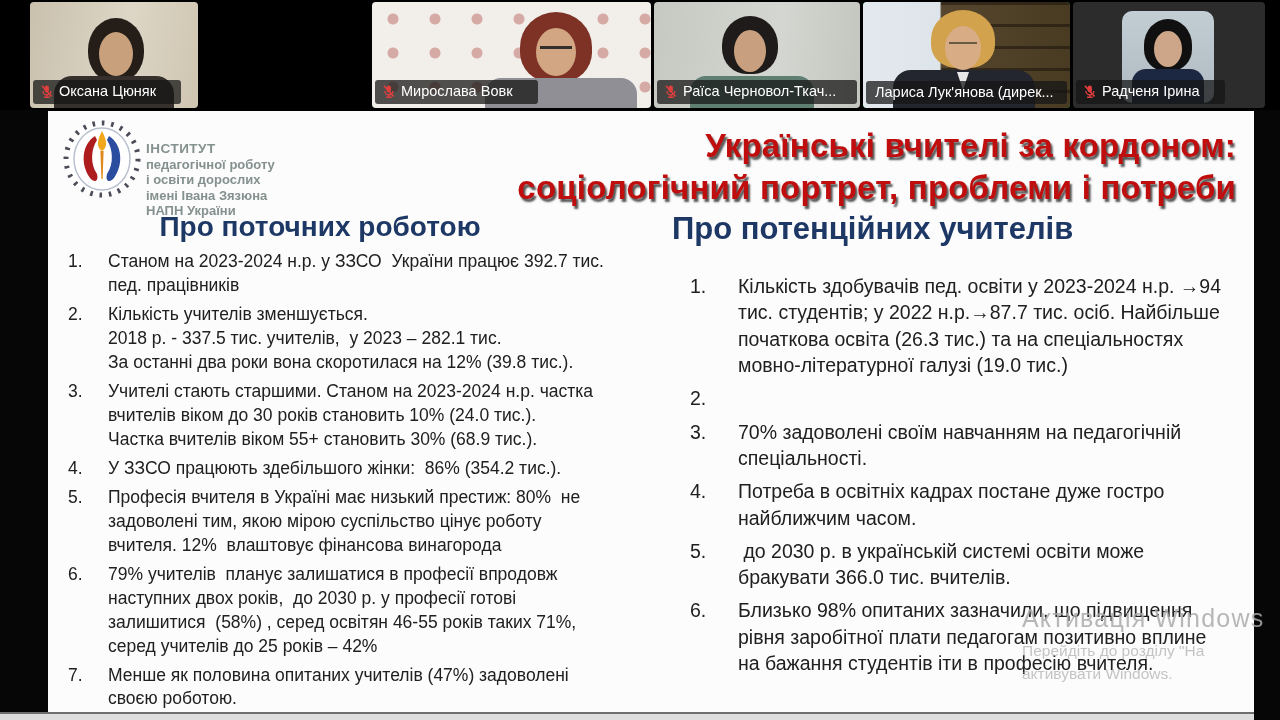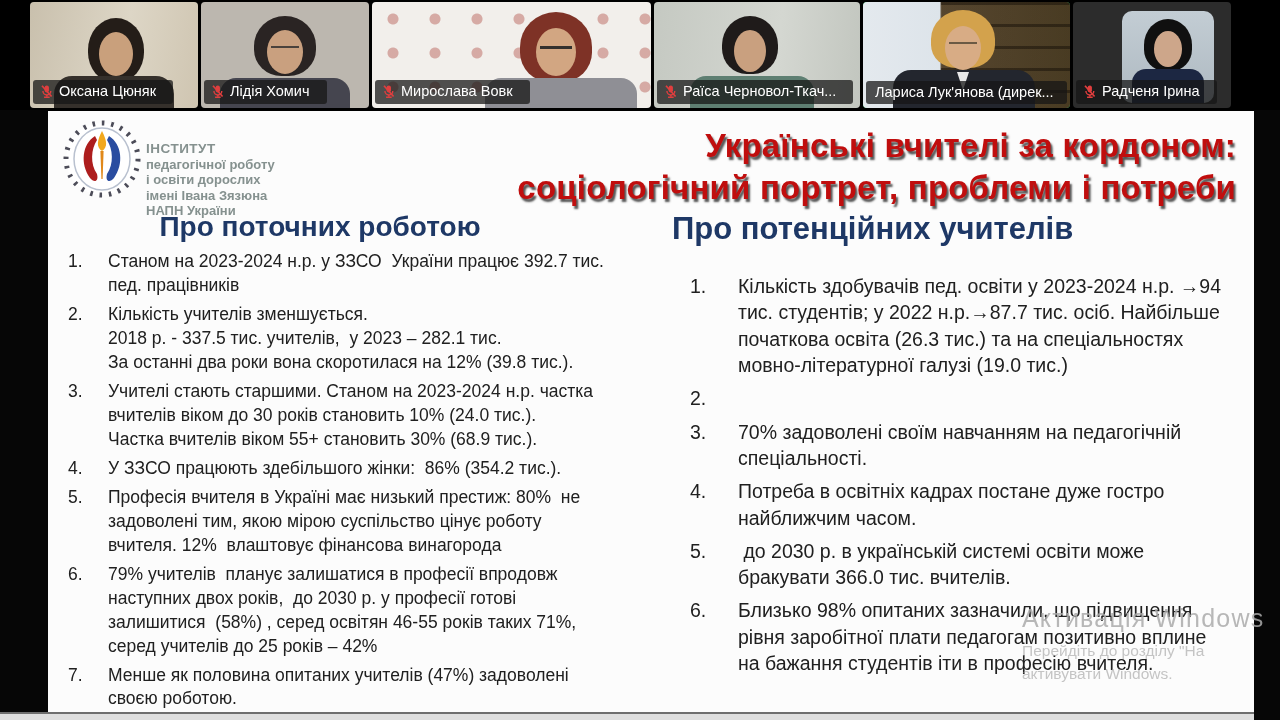--- a/index.html
+++ b/index.html
@@ -8,21 +8,21 @@
   .screen { position:relative; width:1280px; height:720px; background:#000; overflow:hidden; }
 
   
   .strip { position:absolute; left:0; top:0; width:1280px; height:110px; background:#000; }
   .thumb { position:absolute; top:2px; height:106px; border-radius:4px; overflow:hidden; background:#222; }
   .thumb.active { box-shadow:inset 0 0 0 3px #2bd46b; }
   .scene { position:absolute; inset:0; }
   .shape { position:absolute; }
   .label { position:absolute; left:3px; bottom:4px; display:inline-flex; align-items:center; gap:5px;
            background:rgba(22,22,22,.74); color:#fff; font-size:14.5px; line-height:1;
-           padding:4px 17px 5px 6px; border-radius:3px; white-space:nowrap; max-width:calc(100% - 6px); overflow:hidden; }
+           padding:4px 25px 5px 6px; border-radius:3px; white-space:nowrap; max-width:calc(100% - 6px); overflow:hidden; }
   .label.nomic { padding-left:9px; }
   .miconly { flex:0 0 auto; display:block; }
 
   
   .slide { position:absolute; left:48px; top:111px; width:1206px; height:602px; background:#fcfcfc; color:#202020; }
   .leftbar  { position:absolute; left:0; top:110px; width:48px; height:610px; background:#060606; }
   .rightbar { position:absolute; left:1254px; top:110px; width:26px; height:610px; background:#060606; }
   .bottomstrip { position:absolute; left:0; top:712px; width:1254px; height:8px;
                  background:#dedede; border-top:2px solid #6e6e6e; }
 
@@ -81,34 +81,20 @@
         <div class="shape" style="left:24px;top:74px;width:120px;height:40px;background:#35302b;border-radius:18px 18px 0 0;"></div>
       </div>
       <div class="label">
         <svg class="miconly" width="15" height="15" viewBox="0 0 16 16">
             <use href="#mutemic"></use>
           </svg>
         <span>Оксана Цюняк</span>
       </div>
     </div>
 
-    <div class="thumb" style="left:201px;width:168px;">
-      <div class="scene" style="background:linear-gradient(180deg,#b9b4ac 0%,#c7c2ba 60%,#aeา9a1 100%);background-color:#bcb7af;">
-        <div class="shape" style="left:53px;top:14px;width:62px;height:60px;background:#2a2423;border-radius:50% 50% 44% 44%;"></div>
-        <div class="shape" style="left:66px;top:28px;width:36px;height:44px;background:#c9a07f;border-radius:50%;"></div>
-        <div class="shape" style="left:70px;top:44px;width:28px;height:7px;border-top:2.5px solid #4a423c;"></div>
-        <div class="shape" style="left:19px;top:76px;width:130px;height:34px;background:#45454f;border-radius:16px 16px 0 0;"></div>
-      </div>
-      <div class="label">
-        <svg class="miconly" width="15" height="15" viewBox="0 0 16 16">
-            <use href="#mutemic"></use>
-          </svg>
-        <span>Лідія Хомич</span>
-      </div>
-    </div>
 
     <div class="thumb" style="left:654px;width:206px;">
       <div class="scene" style="background:linear-gradient(95deg,#c5c9c2 0%,#d4d7d1 60%,#c2c6bf 100%);">
         <div class="shape" style="left:68px;top:14px;width:56px;height:58px;background:#1f1b1a;border-radius:50% 50% 44% 44%;"></div>
         <div class="shape" style="left:80px;top:28px;width:32px;height:42px;background:#c9a07f;border-radius:50%;"></div>
         <div class="shape" style="left:36px;top:74px;width:124px;height:36px;background:#5e7f72;border-radius:16px 16px 0 0;"></div>
       </div>
       <div class="label">
         <svg class="miconly" width="15" height="15" viewBox="0 0 16 16">
             <use href="#mutemic"></use>
@@ -139,21 +125,21 @@
         <div class="shape" style="left:82px;top:24px;width:36px;height:44px;background:#d8ac85;border-radius:50%;"></div>
         <div class="shape" style="left:86px;top:40px;width:28px;height:7px;border-top:2.5px solid #6b5a44;"></div>
         <div class="shape" style="left:30px;top:68px;width:142px;height:38px;background:#23262e;border-radius:18px 18px 0 0;"></div>
         <div class="shape" style="left:94px;top:70px;width:12px;height:18px;background:#e8e8e8;clip-path:polygon(0 0,100% 0,50% 100%);"></div>
       </div>
       <div class="label nomic">
         <span>Лариса Лук'янова (дирек...</span>
       </div>
     </div>
 
-    <div class="thumb" style="left:1073px;width:158px;background:#2c2c2c;">
+    <div class="thumb" style="left:1073px;width:192px;background:#2c2c2c;">
       <div class="scene" style="left:49px;top:9px;width:92px;height:92px;border-radius:10px;background:linear-gradient(180deg,#c3cdd4 0%,#aeb9c1 100%);overflow:hidden;">
         <div class="shape" style="left:22px;top:8px;width:48px;height:52px;background:#101010;border-radius:50% 50% 42% 42%;"></div>
         <div class="shape" style="left:32px;top:20px;width:28px;height:36px;background:#cda68a;border-radius:50%;"></div>
         <div class="shape" style="left:10px;top:58px;width:72px;height:34px;background:#1c2742;border-radius:14px 14px 0 0;"></div>
       </div>
       <div class="label">
         <svg class="miconly" width="15" height="15" viewBox="0 0 16 16">
             <use href="#mutemic"></use>
           </svg>
         <span>Радченя Ірина</span>

